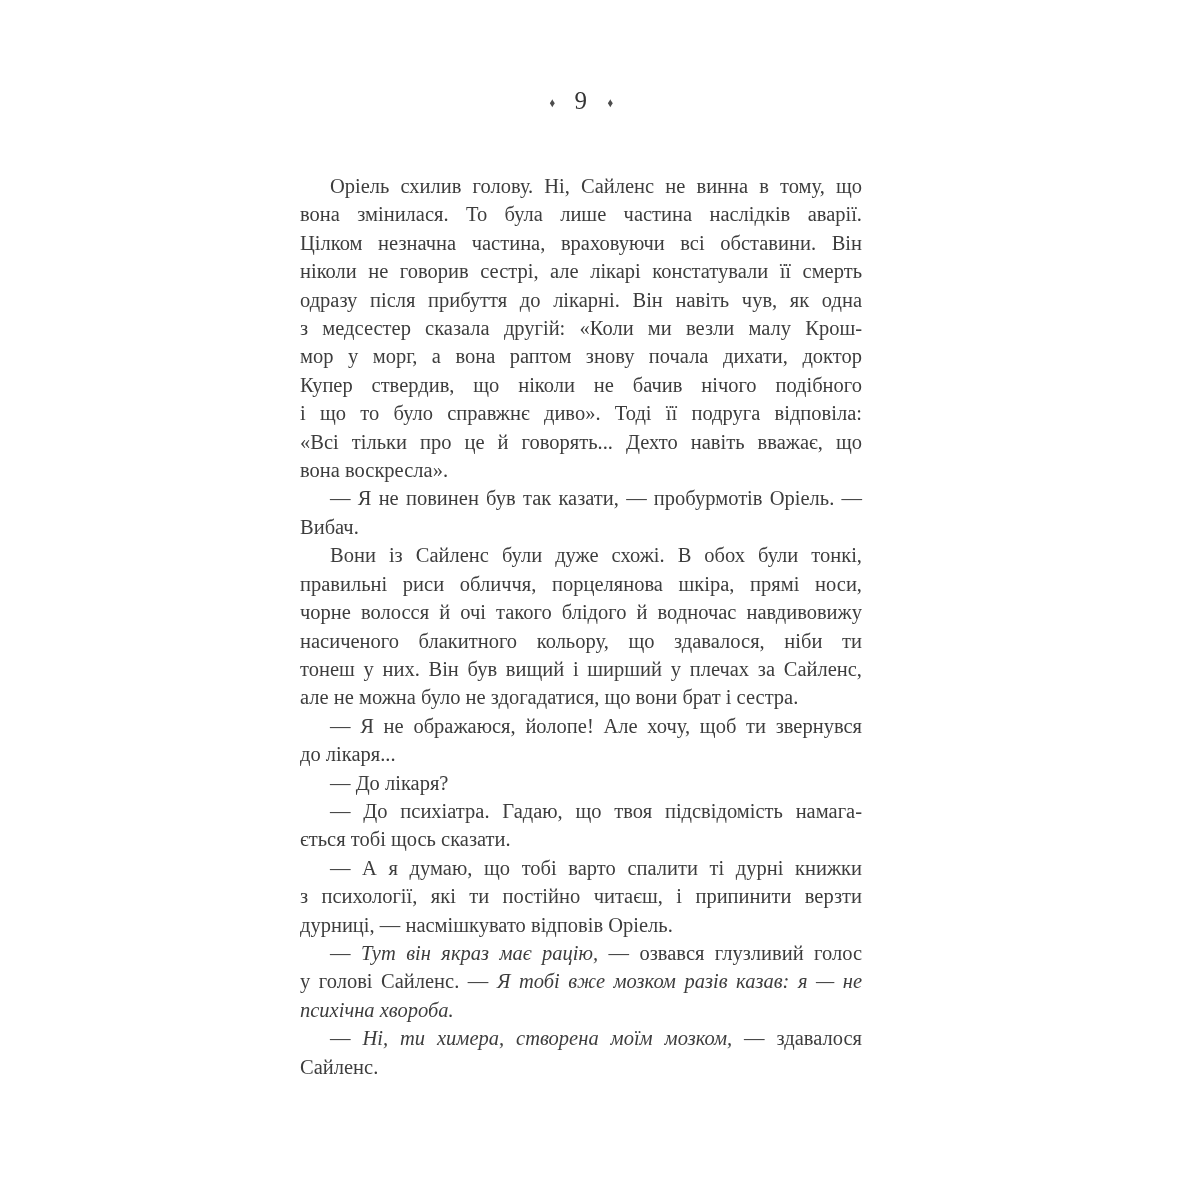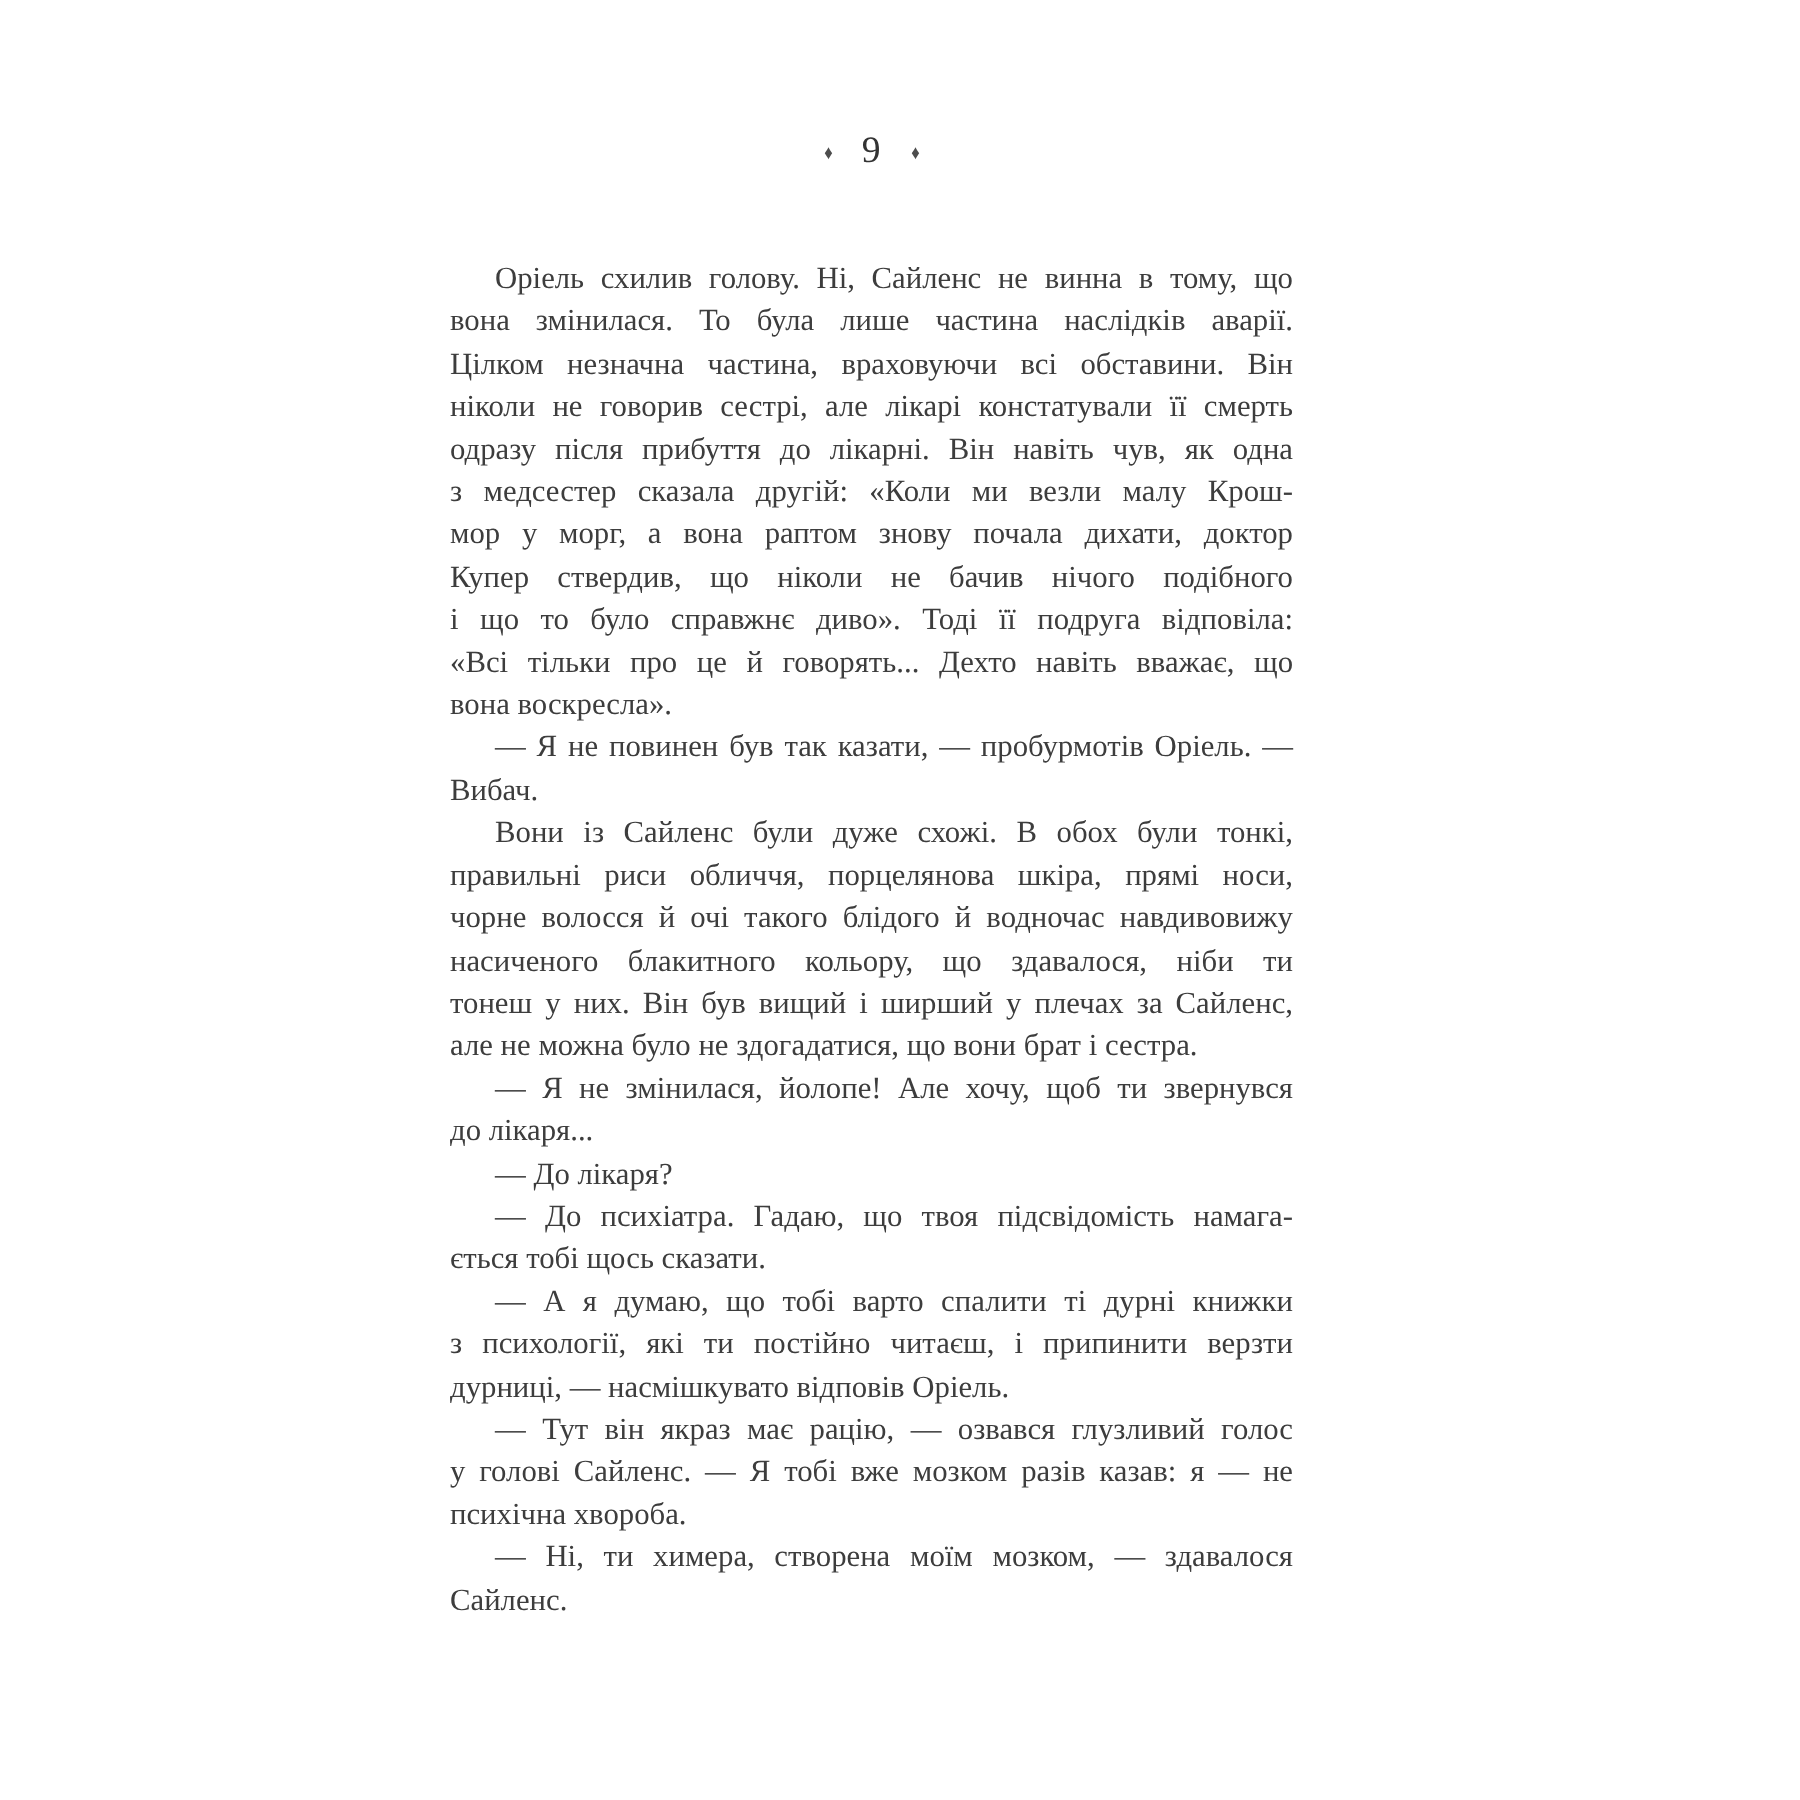--- a/index.html
+++ b/index.html
@@ -51,20 +51,21 @@
     text-align: justify;
     text-align-last: justify;
   }
   .line.last {
     text-align-last: left;
   }
   .line.indent {
     text-indent: 30px;
   }
   .italic {
+    font-style: italic;
   }
 </style>
 </head>
 <body>
 
 <div class="page">
   <div class="page-header">
     <span class="diamond">♦</span><span class="page-number">9</span><span class="diamond">♦</span>
   </div>
   <div class="text-block">
@@ -80,21 +81,21 @@
       <div class="line"><span>«Всі тільки про це й говорять... Дехто навіть вважає, що</span></div>
       <div class="line last"><span>вона воскресла».</span></div>
       <div class="line indent"><span>— Я не повинен був так казати, — пробурмотів Оріель. —</span></div>
       <div class="line last"><span>Вибач.</span></div>
       <div class="line indent"><span>Вони із Сайленс були дуже схожі. В обох були тонкі,</span></div>
       <div class="line"><span>правильні риси обличчя, порцелянова шкіра, прямі носи,</span></div>
       <div class="line"><span>чорне волосся й очі такого блідого й водночас навдивовижу</span></div>
       <div class="line"><span>насиченого блакитного кольору, що здавалося, ніби ти</span></div>
       <div class="line"><span>тонеш у них. Він був вищий і ширший у плечах за Сайленс,</span></div>
       <div class="line last"><span>але не можна було не здогадатися, що вони брат і сестра.</span></div>
-      <div class="line indent"><span>— Я не змінилася, йолопе! Але хочу, щоб ти звернувся</span></div>
+      <div class="line indent"><span>— Я не ображаюся, йолопе! Але хочу, щоб ти звернувся</span></div>
       <div class="line last"><span>до лікаря...</span></div>
       <div class="line last indent"><span>— До лікаря?</span></div>
       <div class="line indent"><span>— До психіатра. Гадаю, що твоя підсвідомість намага-</span></div>
       <div class="line last"><span>ється тобі щось сказати.</span></div>
       <div class="line indent"><span>— А я думаю, що тобі варто спалити ті дурні книжки</span></div>
       <div class="line"><span>з психології, які ти постійно читаєш, і припинити верзти</span></div>
       <div class="line last"><span>дурниці, — насмішкувато відповів Оріель.</span></div>
       <div class="line indent"><span>— </span><span class="italic">Тут він якраз має рацію,</span><span> — озвався глузливий голос</span></div>
       <div class="line"><span>у голові Сайленс. — </span><span class="italic">Я тобі вже мозком разів казав: я — не</span></div>
       <div class="line last"><span class="italic">психічна хвороба.</span></div>

